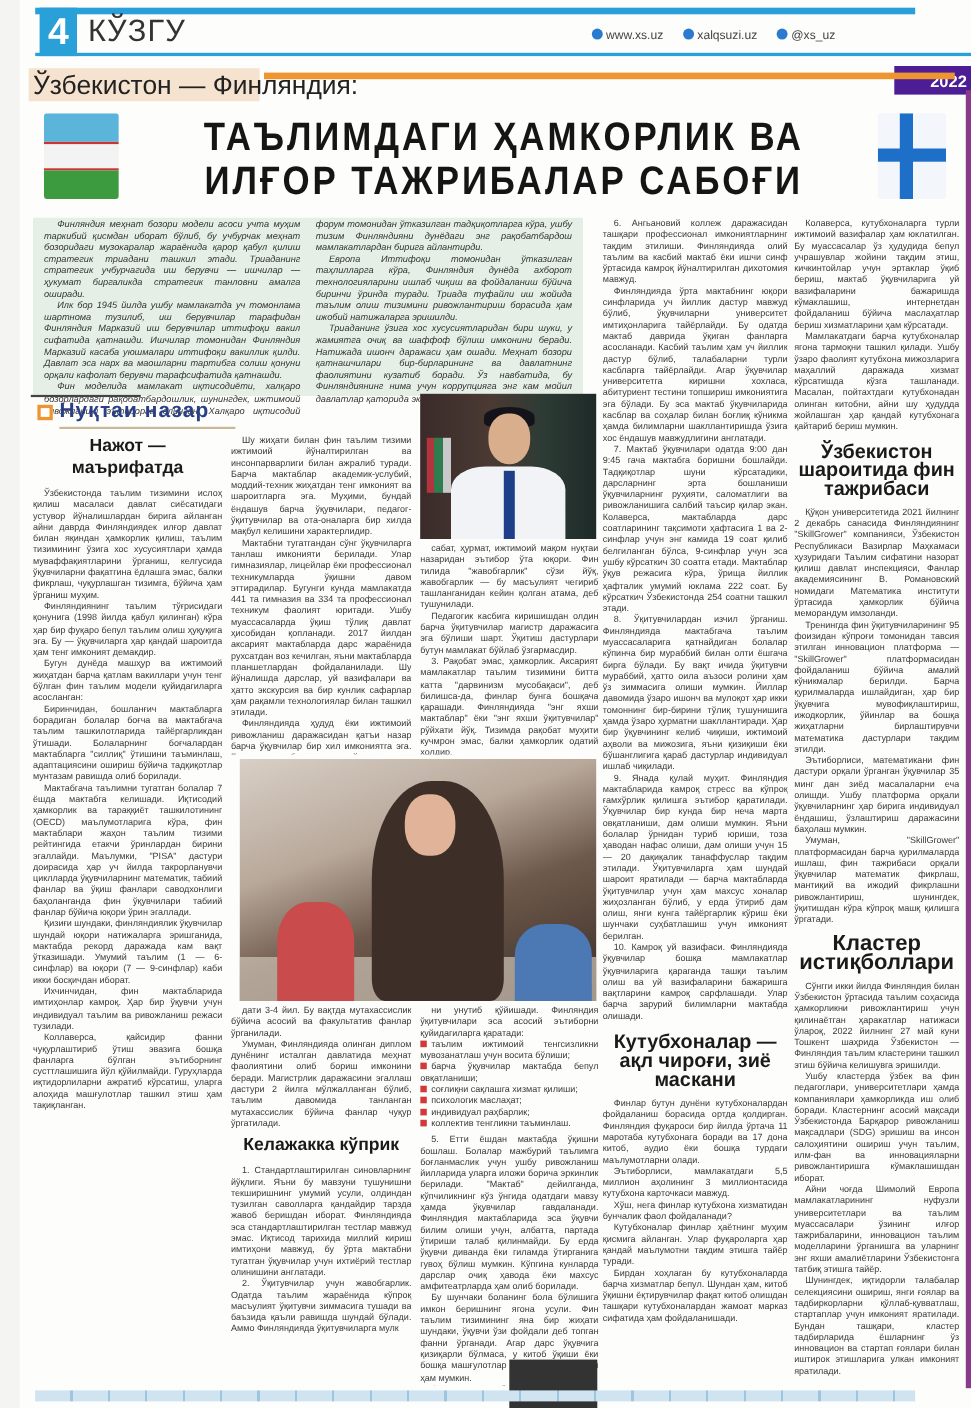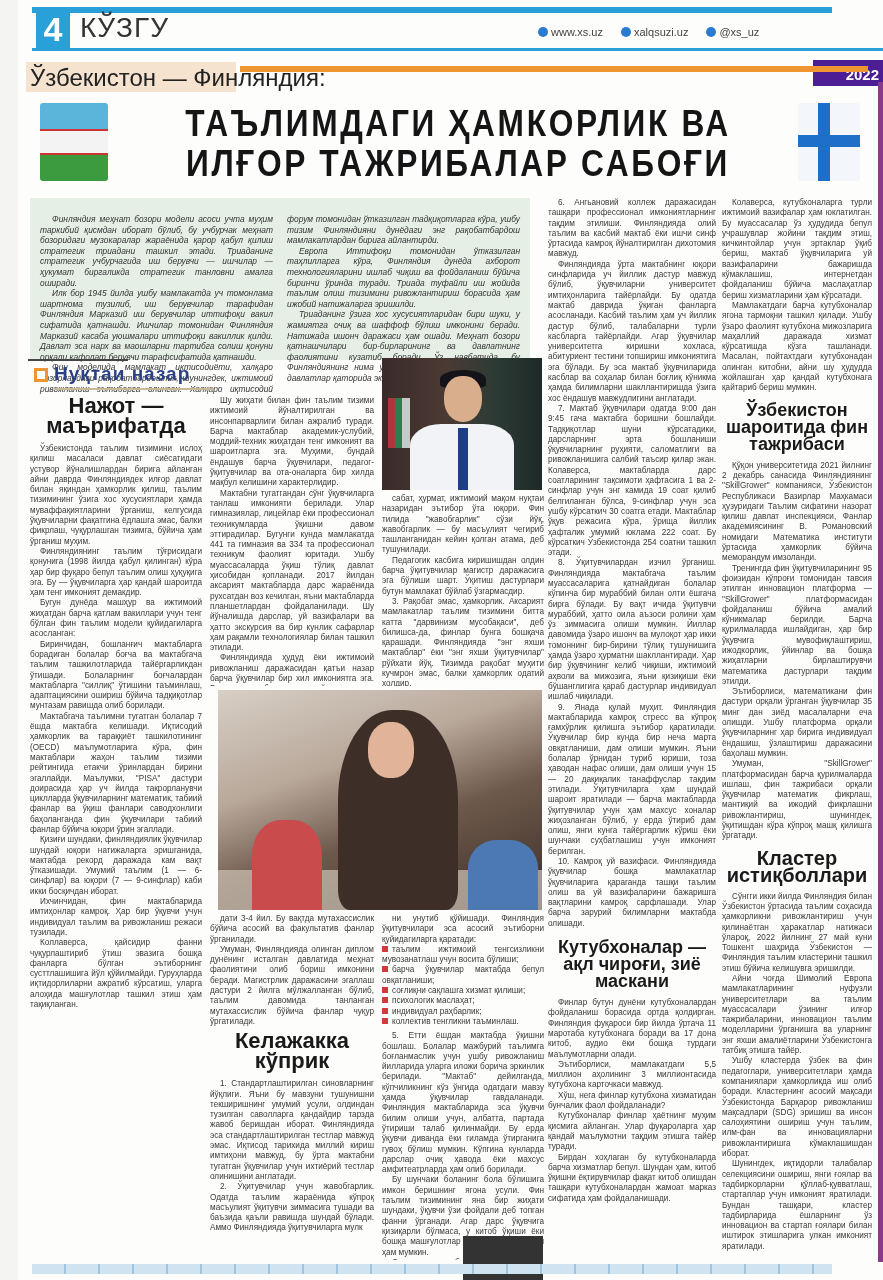--- a/index.html
+++ b/index.html
@@ -25,34 +25,34 @@
 
   .flag-uz { position: absolute; left: 22px; top: 103px; width: 68px; height: 78px; border-radius: 3px; overflow: hidden; }
   .flag-uz div { height: 33.3%; }
   .flag-fi { position: absolute; left: 780px; top: 103px; width: 62px; height: 78px; background: #f3f6fb; border-radius: 3px; overflow: hidden; }
   .flag-fi .v { position: absolute; left: 20px; top: 0; width: 12px; height: 100%; background: #1d6fc8; }
   .flag-fi .h { position: absolute; left: 0; top: 32px; width: 100%; height: 12px; background: #1d6fc8; }
 
   .headline { position: absolute; left: 100px; top: 104px; width: 680px; text-align: center; font-family: "Liberation Sans", sans-serif; font-weight: 900; font-size: 36px; line-height: 40px; letter-spacing: 3px; color: #151515; transform: scaleX(0.88); transform-origin: center; }
 
   
-  .lead { position: absolute; left: 12px; top: 198px; width: 500px; height: 162px; background: #e5efe6; padding: 16px 10px; }
+  .lead { position: absolute; left: 12px; top: 198px; width: 500px; height: 162px; background: #e5efe6; padding: 0 10px; }
   .lead-cols { column-count: 2; column-gap: 14px; font-style: italic; font-size: 8.4px; line-height: 10.6px; color: #333; text-align: justify; }
   .lead-cols p { text-indent: 12px; }
 
   
   .sec-head { position: absolute; left: 14px; top: 363px; width: 180px; height: 24px; }
   .sec-head .sq { position: absolute; left: 2px; top: 5px; width: 14px; height: 14px; border: 3px solid #ee9431; background: #fff; }
   .sec-head .t { position: absolute; left: 22px; top: 0; font-size: 19px; font-weight: bold; color: #2a3f86; letter-spacing: 1px; }
   .sec-line-top { position: absolute; left: 10px; top: 359px; width: 100px; height: 2px; background: #444; }
   .sec-line-bot { position: absolute; left: 36px; top: 388px; width: 160px; height: 2px; background: #c9b79a; }
 
   .col { position: absolute; font-size: 8.2px; line-height: 10.3px; color: #3a3a3a; text-align: justify; overflow: hidden; }
   .col p { text-indent: 10px; margin-bottom: 0; }
-  .h-sub { font-weight: bold; font-size: 22px; line-height: 20px; text-align: center; color: #1a1a1a; margin: 4px 0 8px; }
+  .h-sub { font-weight: bold; font-size: 16px; line-height: 20px; text-align: center; color: #1a1a1a; margin: 4px 0 8px; }
 
   .photo-man { position: absolute; left: 364px; top: 358px; width: 160px; height: 132px; background: linear-gradient(90deg,#3a2b2a 0%,#4b3a33 40%,#2d3b35 70%,#1e2a28 100%); overflow: hidden; }
   .photo-man .face { position: absolute; left: 62px; top: 18px; width: 38px; height: 46px; background: #d9ae8d; border-radius: 45% 45% 48% 48%; }
   .photo-man .hair { position: absolute; left: 58px; top: 12px; width: 46px; height: 18px; background: #14131a; border-radius: 50% 50% 20% 20%; }
   .photo-man .shirt { position: absolute; left: 28px; top: 66px; width: 104px; height: 70px; background: #f2f3f6; border-radius: 30% 30% 0 0; }
   .photo-man .tie { position: absolute; left: 76px; top: 70px; width: 10px; height: 64px; background: #1f3e8a; }
   .photo-man .books { position: absolute; left: 6px; top: 40px; width: 22px; height: 50px; background: linear-gradient(90deg,#b2343c 0 30%,#2f7d4f 30% 65%,#c9c9c9 65%); }
 
   .photo-class { position: absolute; left: 200px; top: 690px; width: 324px; height: 220px; background: linear-gradient(160deg,#d8cfc6 0%,#b8a89a 35%,#6e5a4c 60%,#3b2d27 100%); overflow: hidden; }
   .photo-class .teacher { position: absolute; left: 120px; top: 20px; width: 120px; height: 200px; background: #3d2f28; border-radius: 45% 45% 10% 10%; }
@@ -198,21 +198,21 @@
   <div class="col" style="left:704px; top:198px; width:150px; height:1062px;">
     <p>Колаверса, кутубхоналарга турли ижтимоий вазифалар ҳам юклатилган. Бу муассасалар ўз ҳудудида бепул учрашувлар жойини тақдим этиш, кичкинтойлар учун эртаклар ўқиб бериш, мактаб ўқувчиларига уй вазифаларини бажаришда кўмаклашиш, интернетдан фойдаланиш бўйича маслаҳатлар бериш хизматларини ҳам кўрсатади.</p>
     <p>Мамлакатдаги барча кутубхоналар ягона тармоқни ташкил қилади. Ушбу ўзаро фаолият кутубхона мижозларига маҳаллий даражада хизмат кўрсатишда кўзга ташланади. Масалан, пойтахтдаги кутубхонадан олинган китобни, айни шу ҳудудда жойлашган ҳар қандай кутубхонага қайтариб бериш мумкин.</p>
     <div class="h-sub" style="font-size:18px;line-height:17px;margin-top:8px">Ўзбекистон шароитида фин тажрибаси</div>
     <p>Қўқон университетида 2021 йилнинг 2 декабрь санасида Финляндиянинг "SkillGrower" компанияси, Ўзбекистон Республикаси Вазирлар Маҳкамаси ҳузуридаги Таълим сифатини назорат қилиш давлат инспекцияси, Фанлар академиясининг В. Романовский номидаги Математика институти ўртасида ҳамкорлик бўйича меморандум имзоланди.</p>
     <p>Тренингда фин ўқитувчиларининг 95 фоизидан кўпроғи томонидан тавсия этилган инновацион платформа — "SkillGrower" платформасидан фойдаланиш бўйича амалий кўникмалар берилди. Барча қурилмаларда ишлайдиган, ҳар бир ўқувчига мувофиқлаштириш, ижодкорлик, ўйинлар ва бошқа жиҳатларни бирлаштирувчи математика дастурлари тақдим этилди.</p>
     <p>Эътиборлиси, математикани фин дастури орқали ўрганган ўқувчилар 35 минг дан зиёд масалаларни еча олишди. Ушбу платформа орқали ўқувчиларнинг ҳар бирига индивидуал ёндашиш, ўзлаштириш даражасини баҳолаш мумкин.</p>
     <p>Умуман, "SkillGrower" платформасидан барча қурилмаларда ишлаш, фин тажрибаси орқали ўқувчилар математик фикрлаш, мантиқий ва ижодий фикрлашни ривожлантириш, шунингдек, ўқитишдан кўра кўпроқ машқ қилишга ўргатади.</p>
     <div class="h-sub" style="font-size:20px;line-height:17px;margin-top:8px">Кластер истиқболлари</div>
     <p>Сўнгги икки йилда Финляндия билан Ўзбекистон ўртасида таълим соҳасида ҳамкорликни ривожлантириш учун қилинаётган ҳаракатлар натижаси ўлароқ, 2022 йилнинг 27 май куни Тошкент шаҳрида Ўзбекистон — Финляндия таълим кластерини ташкил этиш бўйича келишувга эришилди.</p>
+    <p>Ушбу кластерда ўзбек ва фин педагоглари, университетлари ҳамда компаниялари ҳамкорликда иш олиб боради. Кластернинг асосий мақсади Ўзбекистонда Барқарор ривожланиш мақсадлари (SDG) эришиш ва инсон салоҳиятини ошириш учун таълим, илм-фан ва инновацияларни ривожлантиришга кўмаклашишдан иборат.</p>
     <p>Айни чоғда Шимолий Европа мамлакатларининг нуфузли университетлари ва таълим муассасалари ўзининг илғор тажрибаларини, инновацион таълим моделларини ўрганишга ва уларнинг энг яхши амалиётларини Ўзбекистонга татбиқ этишга тайёр.</p>
-    <p>Ушбу кластерда ўзбек ва фин педагоглари, университетлари ҳамда компаниялари ҳамкорликда иш олиб боради. Кластернинг асосий мақсади Ўзбекистонда Барқарор ривожланиш мақсадлари (SDG) эришиш ва инсон салоҳиятини ошириш учун таълим, илм-фан ва инновацияларни ривожлантиришга кўмаклашишдан иборат.</p>
     <p>Шунингдек, иқтидорли талабалар селекциясини ошириш, янги ғоялар ва тадбиркорларни қўллаб-қувватлаш, стартаплар учун имконият яратилади. Бундан ташқари, кластер тадбирларида ёшларнинг ўз инновацион ва стартап ғоялари билан иштирок этишларига улкан имконият яратилади.</p>
 
   </div>
 
   <div class="dark-corner"></div>
   <div class="footer-strip"></div>
 </div>
 
 </body></html>

